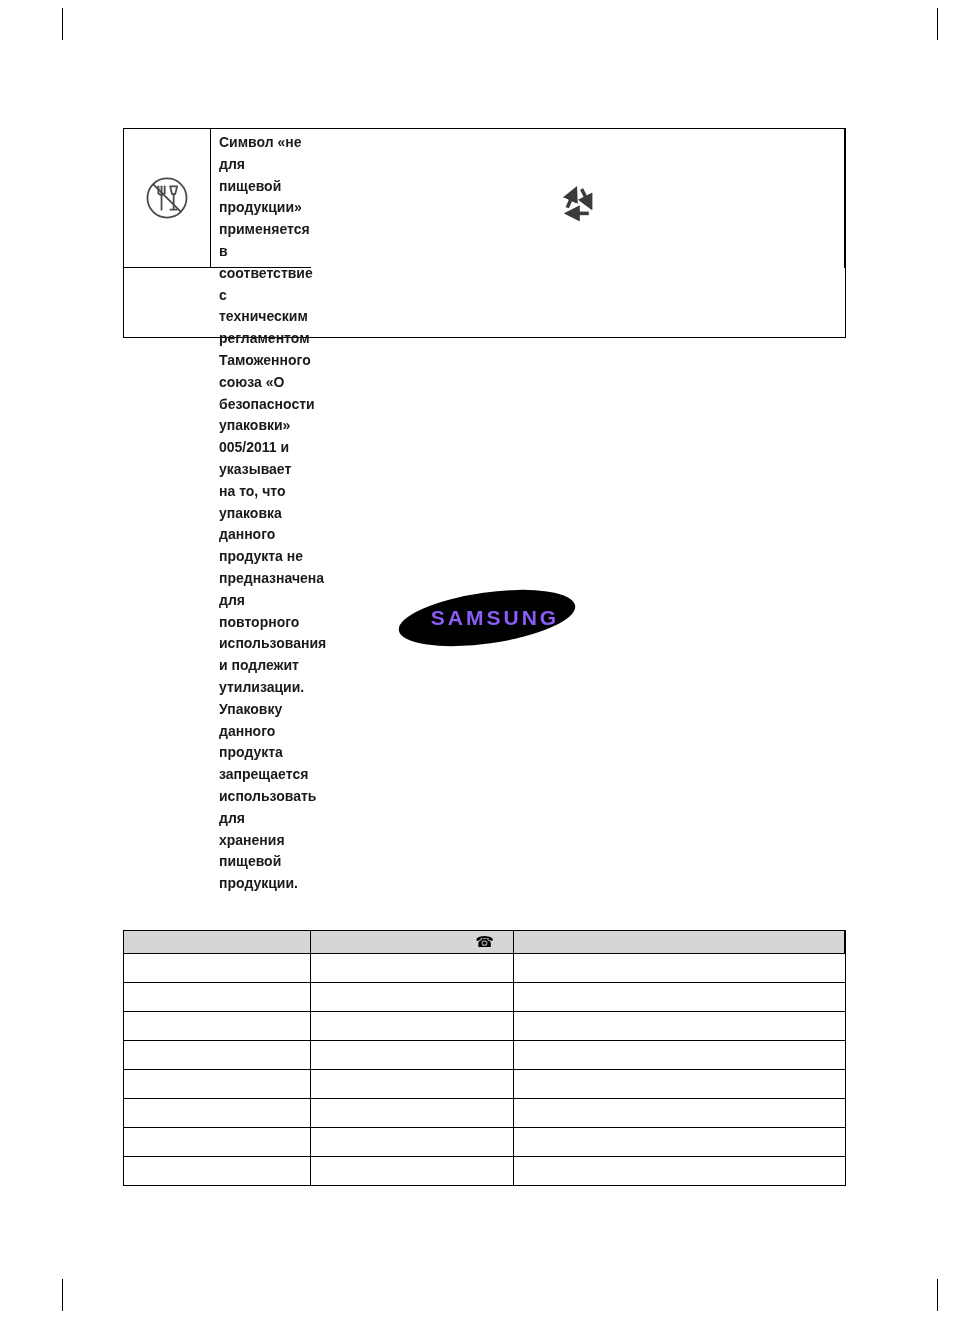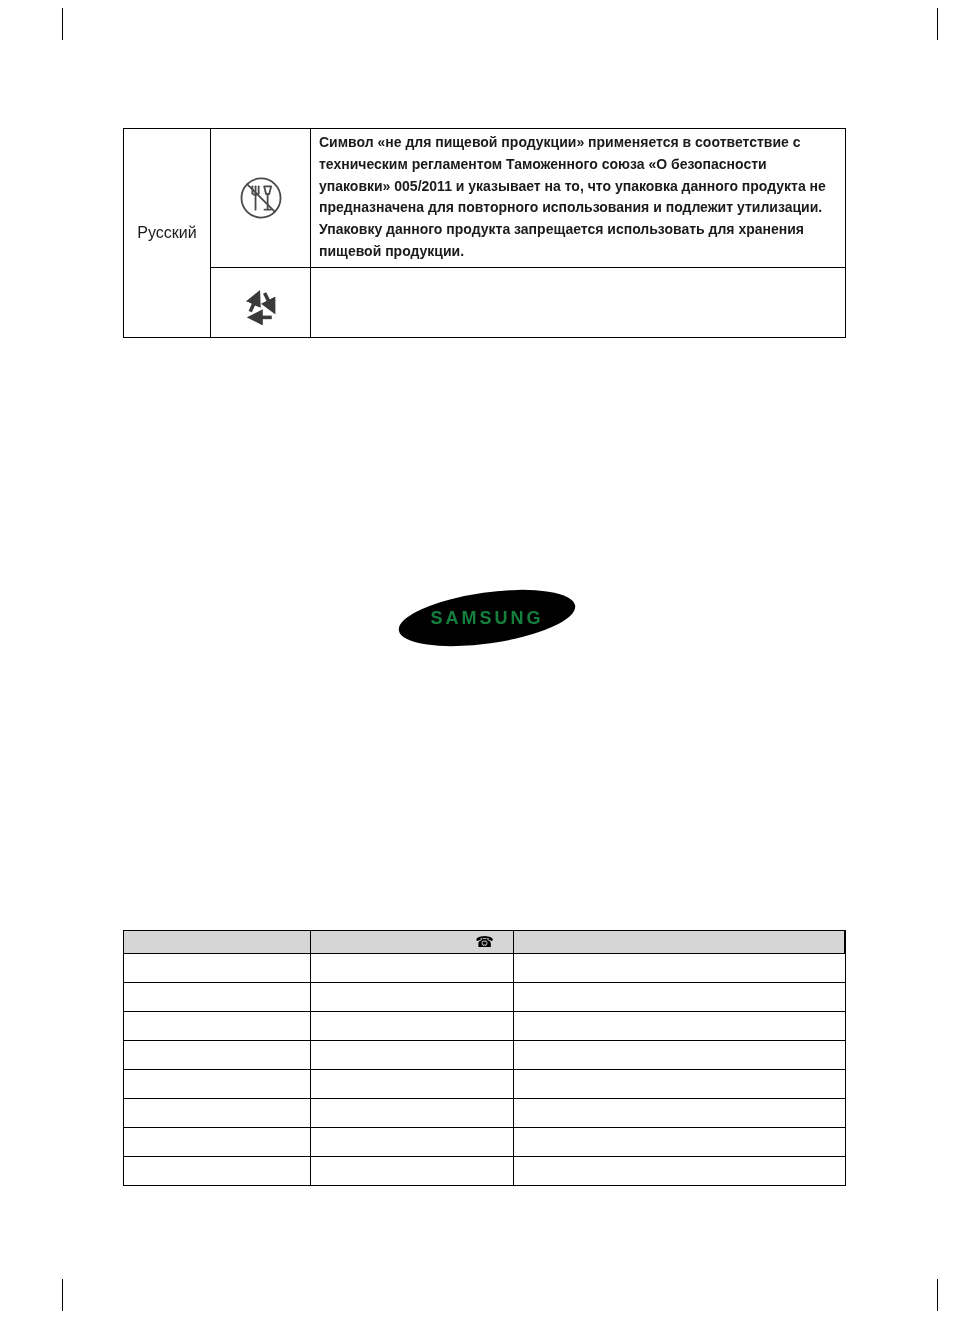--- a/index.html
+++ b/index.html
@@ -26,23 +26,23 @@
     display:flex; align-items:center; justify-content:center;
   }
   .t1 .rb { border-bottom:1px solid #000; }
   .t1 .text-cell { padding:3px 8px 2px 8px; font-size:14px; line-height:21.8px;font-weight:bold; }
   .t1 .text-cell.r2 { line-height:21px; padding-top:4px; }
 
   
   .logo { position:absolute; left:396px; top:590px; width:182px; height:58px; }
   .logo svg { position:absolute; left:0; top:0; overflow:visible; }
   .logo .logo-text {
-    position:absolute; left:0; top:0; width:182px; height:56px;
+    position:absolute; left:8px; top:0; width:182px; height:56px;
     display:flex; align-items:center; justify-content:center;
-    color:#15803d; font-weight:bold; font-size:18px; letter-spacing:3px;
+    color:#8b5cf6; font-weight:bold; font-size:21px; letter-spacing:3px;
   }
 
   
   .t2 {
     position:absolute; left:123px; top:930px; width:723px;
     border:1px solid #000; box-sizing:border-box;
   }
   .t2 .row { display:grid; grid-template-columns:187px 203px 1fr; height:29px; }
   .t2 .row.head { height:22px; background:#d6d6d6; position:relative; }
   .t2 .row > div { box-sizing:border-box; border-right:1px solid #000; }
@@ -58,21 +58,20 @@
 <body>
 
 <div class="page">
 
   <div class="crop v" style="left:62px; top:8px;"></div>
   <div class="crop v" style="left:937px; top:8px;"></div>
   <div class="crop v" style="left:62px; top:1279px;"></div>
   <div class="crop v" style="left:937px; top:1279px;"></div>
 
   <div class="t1">
-    <div class="lang">Русский</div>
 
     <div class="icon-cell rb">
       <svg width="50" height="50" viewBox="0 0 64 64">
         <g stroke="#4a4a4a" stroke-width="2.3" fill="none" stroke-linecap="round" stroke-linejoin="round">
           <circle cx="32" cy="32" r="25"></circle>
 
           <line x1="25" y1="17" x2="25" y2="47"></line>
           <line x1="21" y1="17" x2="21" y2="26"></line>
           <line x1="29" y1="17" x2="29" y2="26"></line>
           <path d="M21 26 Q25 30 29 26"></path>

